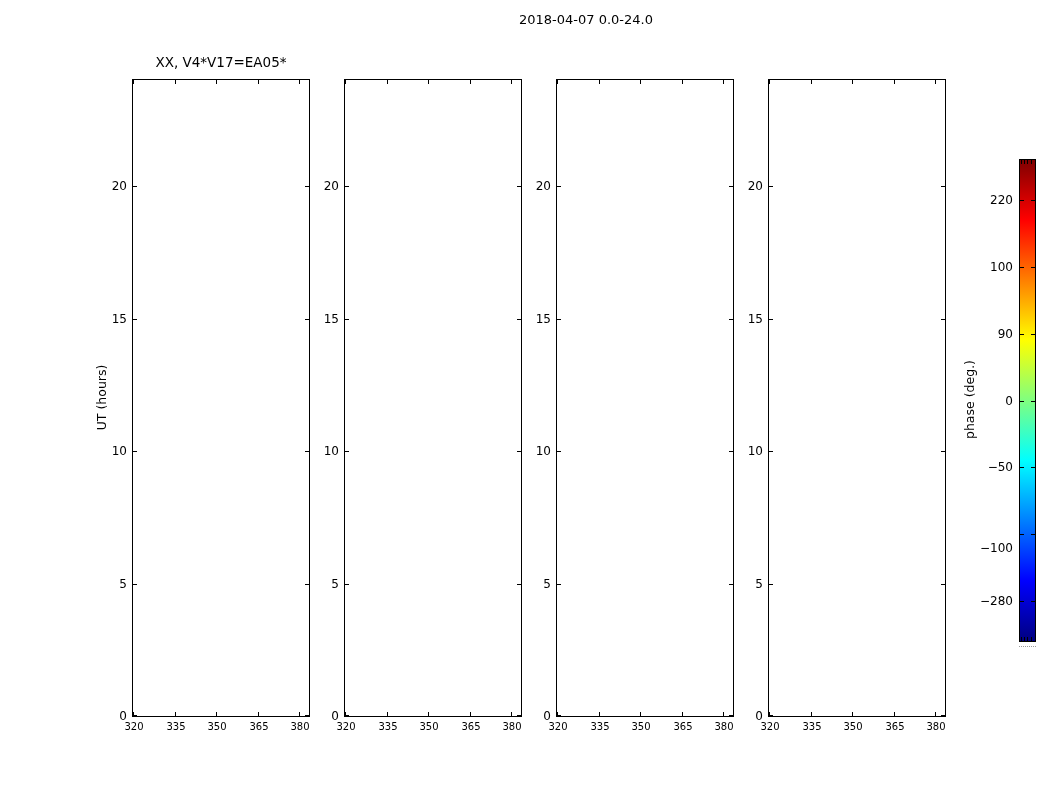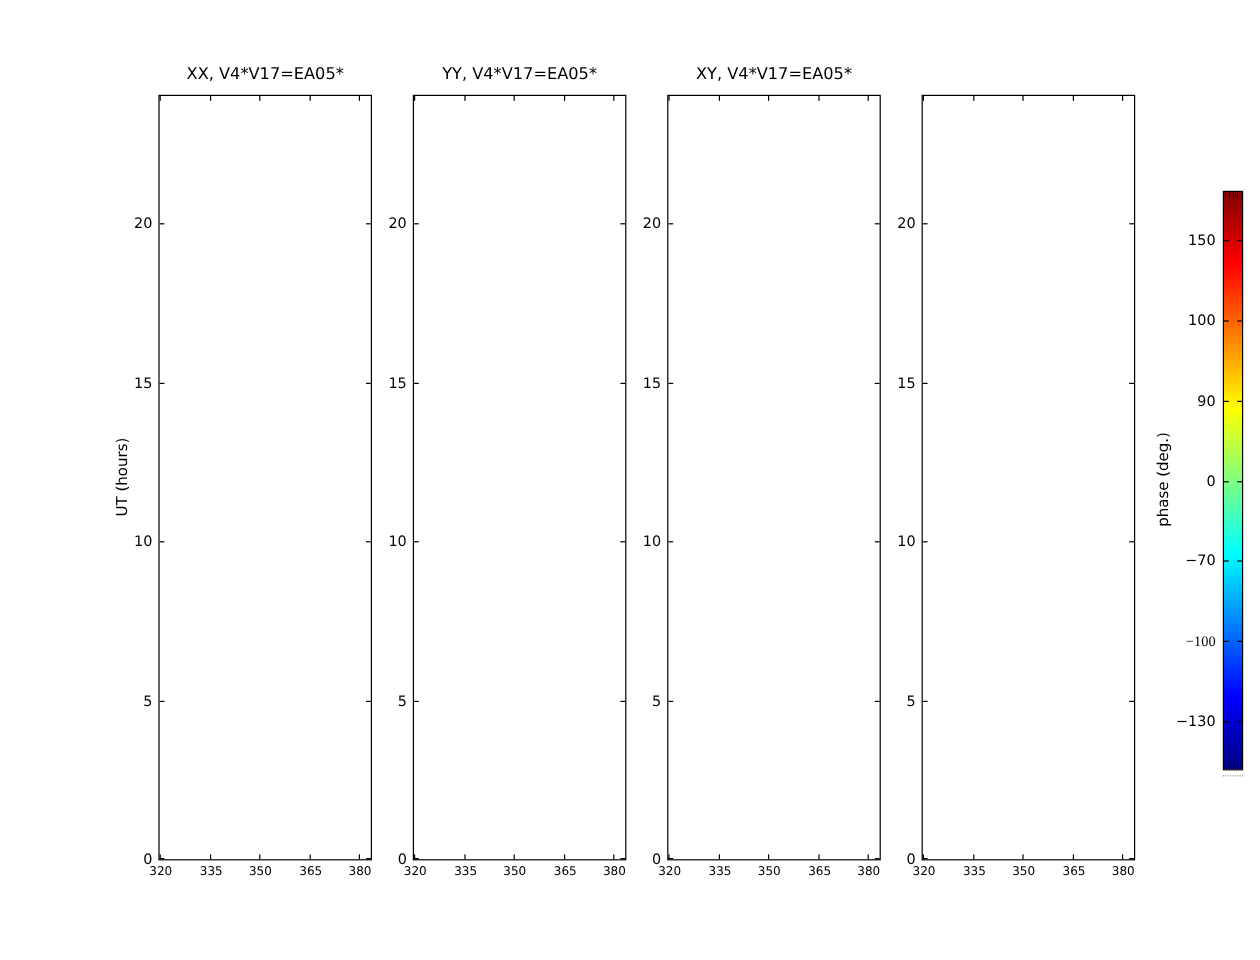--- a/index.html
+++ b/index.html
@@ -67,20 +67,21 @@
   .cbtick-label{
     position:absolute;font-size:12px;line-height:14px;white-space:nowrap;
     transform:translate(-100%,-50%);
   }
 </style>
 </head>
 <body>
 
 <div id="figure">
 
+  <div class="suptitle">2018-04-07 0.0-24.0</div>
 
   <div class="subplot" style="left:132px">
     <div class="sp-title">XX, V4*V17=EA05*</div>
     <div class="plot-area">
         <div class="xtick-mark" style="left: -0.5px; top: 0px;"></div>
         <div class="xtick-mark" style="left: -0.5px; bottom: 0px;"></div>
         <div class="xtick-label" style="left: -21px; top: calc(100% + 4px);">320</div>
         <div class="xtick-mark" style="left: 41.5px; top: 0px;"></div>
         <div class="xtick-mark" style="left: 41.5px; bottom: 0px;"></div>
         <div class="xtick-label" style="left: 21px; top: calc(100% + 4px);">335</div>
@@ -105,21 +106,20 @@
         <div class="ytick-mark" style="top: 239px; left: 0px;"></div>
         <div class="ytick-mark" style="top: 239px; right: 0px;"></div>
         <div class="ytick-label" style="left: -6px; top: 239px;">15</div>
         <div class="ytick-mark" style="top: 106px; left: 0px;"></div>
         <div class="ytick-mark" style="top: 106px; right: 0px;"></div>
         <div class="ytick-label" style="left: -6px; top: 106px;">20</div>
       </div>
   </div>
 
   <div class="subplot" style="left:344px">
-    <div class="sp-title">YY, V4*V17=EA05*</div>
     <div class="plot-area">
         <div class="xtick-mark" style="left: -0.5px; top: 0px;"></div>
         <div class="xtick-mark" style="left: -0.5px; bottom: 0px;"></div>
         <div class="xtick-label" style="left: -21px; top: calc(100% + 4px);">320</div>
         <div class="xtick-mark" style="left: 41.5px; top: 0px;"></div>
         <div class="xtick-mark" style="left: 41.5px; bottom: 0px;"></div>
         <div class="xtick-label" style="left: 21px; top: calc(100% + 4px);">335</div>
         <div class="xtick-mark" style="left: 82.5px; top: 0px;"></div>
         <div class="xtick-mark" style="left: 82.5px; bottom: 0px;"></div>
         <div class="xtick-label" style="left: 62px; top: calc(100% + 4px);">350</div>
@@ -141,21 +141,20 @@
         <div class="ytick-mark" style="top: 239px; left: 0px;"></div>
         <div class="ytick-mark" style="top: 239px; right: 0px;"></div>
         <div class="ytick-label" style="left: -6px; top: 239px;">15</div>
         <div class="ytick-mark" style="top: 106px; left: 0px;"></div>
         <div class="ytick-mark" style="top: 106px; right: 0px;"></div>
         <div class="ytick-label" style="left: -6px; top: 106px;">20</div>
       </div>
   </div>
 
   <div class="subplot" style="left:556px">
-    <div class="sp-title">XY, V4*V17=EA05*</div>
     <div class="plot-area">
         <div class="xtick-mark" style="left: -0.5px; top: 0px;"></div>
         <div class="xtick-mark" style="left: -0.5px; bottom: 0px;"></div>
         <div class="xtick-label" style="left: -21px; top: calc(100% + 4px);">320</div>
         <div class="xtick-mark" style="left: 41.5px; top: 0px;"></div>
         <div class="xtick-mark" style="left: 41.5px; bottom: 0px;"></div>
         <div class="xtick-label" style="left: 21px; top: calc(100% + 4px);">335</div>
         <div class="xtick-mark" style="left: 82.5px; top: 0px;"></div>
         <div class="xtick-mark" style="left: 82.5px; bottom: 0px;"></div>
         <div class="xtick-label" style="left: 62px; top: calc(100% + 4px);">350</div>
@@ -218,36 +217,36 @@
       </div>
   </div>
 
   <div class="axis-ylabel">UT (hours)</div>
 
   <div class="colorbar" style="background: linear-gradient(rgb(128, 0, 0) 0%, rgb(255, 0, 0) 12.5%, rgb(255, 255, 0) 37.5%, rgb(0, 255, 255) 62.5%, rgb(0, 0, 255) 87.5%, rgb(0, 0, 128) 100%);">
     <div class="cb-hatch top"></div>
     <div class="cb-hatch bottom"></div>
   <div class="cbtick-mark-l" style="top: 40px;"></div>
       <div class="cbtick-mark-r" style="top: 40px;"></div>
-      <div class="cbtick-label" style="left: -7px; top: 40px;">150</div>
+      <div class="cbtick-label" style="left: -7px; top: 40px;">220</div>
       <div class="cbtick-mark-l" style="top: 107px;"></div>
       <div class="cbtick-mark-r" style="top: 107px;"></div>
       <div class="cbtick-label" style="left: -7px; top: 107px;">100</div>
       <div class="cbtick-mark-l" style="top: 174px;"></div>
       <div class="cbtick-mark-r" style="top: 174px;"></div>
       <div class="cbtick-label" style="left: -7px; top: 174px;">90</div>
       <div class="cbtick-mark-l" style="top: 241px;"></div>
       <div class="cbtick-mark-r" style="top: 241px;"></div>
       <div class="cbtick-label" style="left: -7px; top: 241px;">0</div>
       <div class="cbtick-mark-l" style="top: 307px;"></div>
       <div class="cbtick-mark-r" style="top: 307px;"></div>
-      <div class="cbtick-label" style="left: -7px; top: 307px;">−70</div>
+      <div class="cbtick-label" style="left: -7px; top: 307px;">−50</div>
       <div class="cbtick-mark-l" style="top: 374px;"></div>
       <div class="cbtick-mark-r" style="top: 374px;"></div>
-      <div class="cbtick-label" style="left: -7px; top: 374px; font-family: Liberation Serif, serif;">−100</div>
+      <div class="cbtick-label" style="left: -7px; top: 388px;">−100</div>
       <div class="cbtick-mark-l" style="top: 441px;"></div>
       <div class="cbtick-mark-r" style="top: 441px;"></div>
-      <div class="cbtick-label" style="left: -7px; top: 441px;">−130</div>
+      <div class="cbtick-label" style="left: -7px; top: 441px;">−280</div>
     </div>
   <div class="cb-dotted"></div>
   <div class="cb-axis-label">phase (deg.)</div>
 
 </div>
 
 </body></html>

